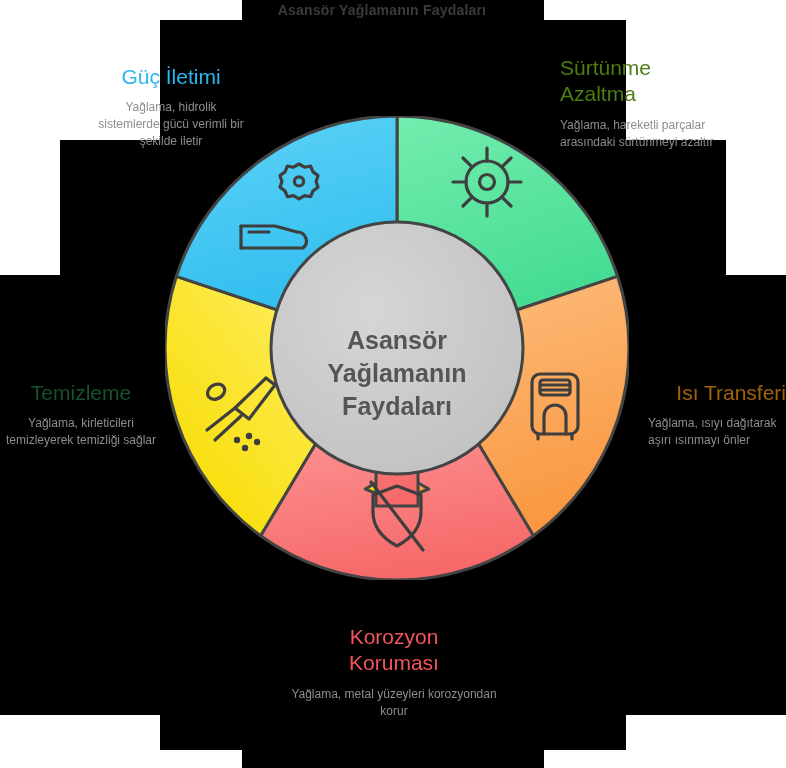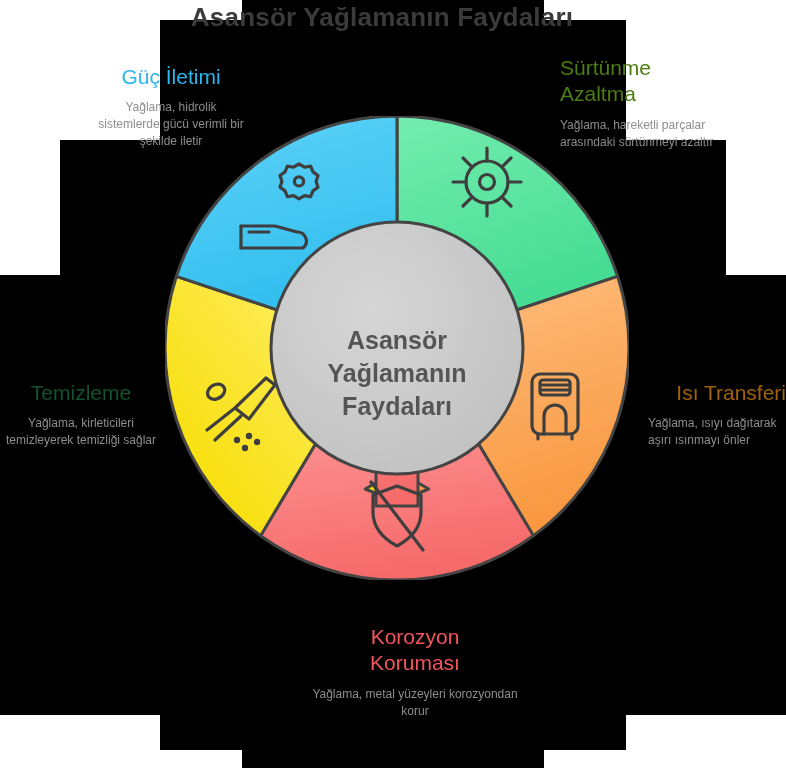--- a/index.html
+++ b/index.html
@@ -9,21 +9,21 @@
 
   
   .plate{position:absolute;background:#000000;}
   #plate-v{left:242px;top:0px;width:302px;height:768px;}
   #plate-h{left:0px;top:275px;width:786px;height:440px;}
   #plate-c{left:160px;top:20px;width:466px;height:730px;}
   #plate-mid{left:60px;top:140px;width:666px;height:500px;}
 
   
   #title{position:absolute;left:0;top:2px;width:764px;text-align:center;
-         color:#3b3b3b;font-size:26px;font-weight:bold;letter-spacing:.2px;
+         color:#3b3b3b;font-size:14px;font-weight:bold;letter-spacing:.2px;
          z-index:9;}
 
   
   #wheel{position:absolute;left:165px;top:116px;width:464px;height:464px;z-index:5;}
 
   
   .block{position:absolute;z-index:8;}
   .block .h{font-weight:normal;font-size:21px;line-height:1.25;margin-bottom:9px;}
   .block .p{font-size:12px;line-height:1.42;color:#8d8d8d;}
 
@@ -32,21 +32,21 @@
 
   #b-sur{left:560px;top:55px;width:165px;text-align:left;}
   #b-sur .h{color:#4d7c0f;}
 
   #b-isi{left:648px;top:380px;width:138px;text-align:left;}
   #b-isi .h{color:#a16207;text-align:right;}
 
   #b-tem{left:2px;top:380px;width:158px;text-align:center;}
   #b-tem .h{color:#14532d;}
 
-  #b-kor{left:309px;top:624px;width:212px;text-align:center;}
+  #b-kor{left:288px;top:624px;width:212px;text-align:center;}
   #b-kor .h{color:#f4545c;}
 
   
   #hub-text{position:absolute;left:316px;top:324px;width:162px;text-align:center;
             color:#555555;font-size:25px;font-weight:bold;line-height:1.32;z-index:7;
             pointer-events:none;}
 </style>
 </head>
 <body>
 

